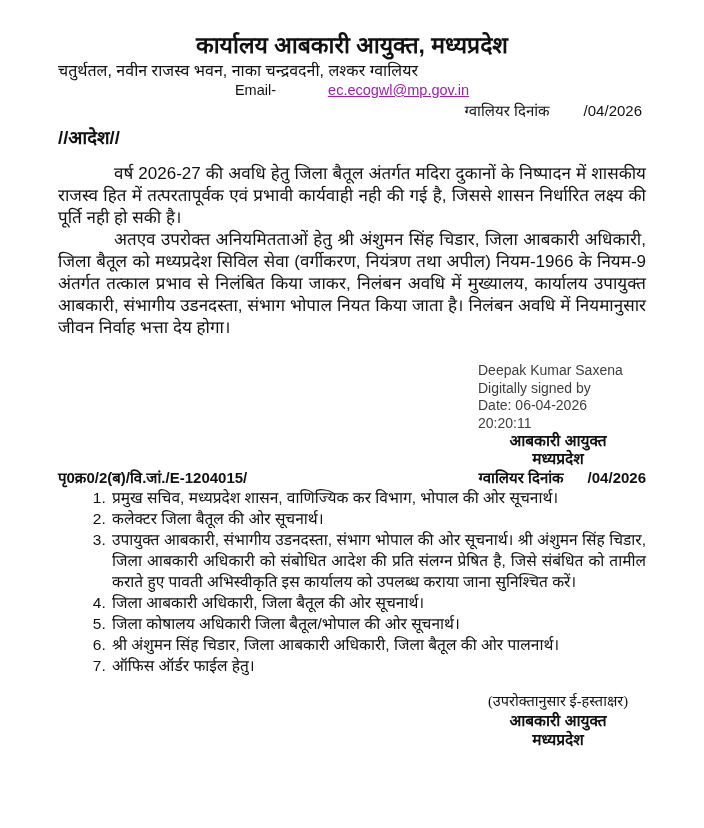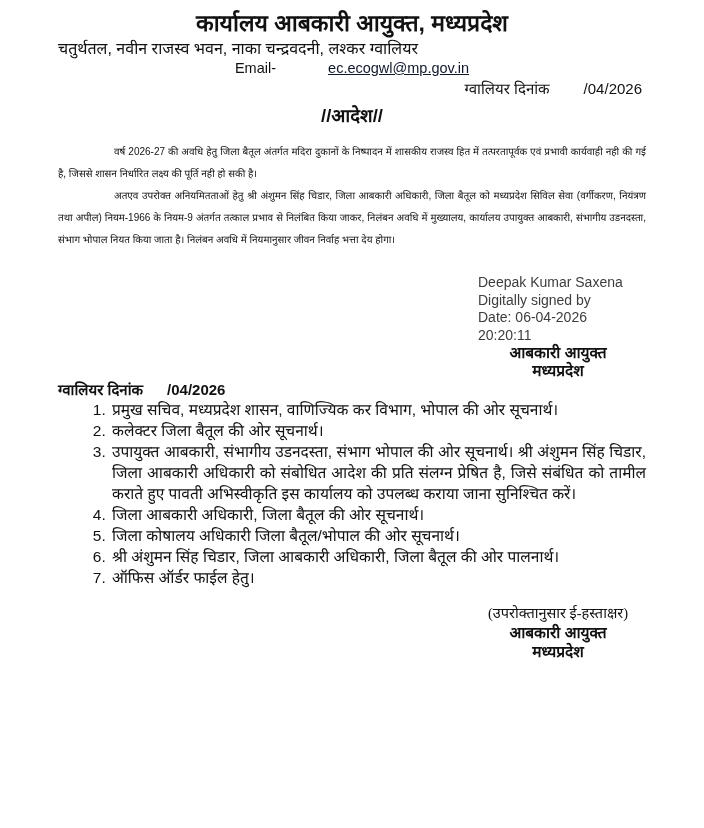--- a/index.html
+++ b/index.html
@@ -7,59 +7,58 @@
     position:relative;
     width:704px;height:828px;
     background:#ffffff;
     color:#111111;
     font-family:"Liberation Sans","DejaVu Sans",sans-serif;
     overflow:hidden;
     box-sizing:border-box;
   }
   .content{padding:0 58px;box-sizing:border-box;}
   .title{
-    margin-top:8px;
+    margin-top:30px;
     text-align:center;
     font-weight:bold;
     font-size:23px;
     line-height:30px;
   }
   .address{
     text-align:left;
     font-size:16px;
     line-height:21px;
   }
   .email-line{
     text-align:center;
     font-size:14.5px;
     line-height:18px;
   }
   .email-link{
-    color:#0f172a;
+    color:#a21caf;
     text-decoration:underline;
     cursor:pointer;
     margin-left:48px;
   }
   .dateline{
     margin-top:3px;
     text-align:right;
     font-size:15px;
     line-height:17px;
     padding-right:4px;
   }
   .date-gap{display:inline-block;width:34px;}
   .order-heading{
     margin-top:8px;
-    text-align:center;
     font-weight:bold;
     font-size:18.5px;
     line-height:21px;
   }
   .para{
-    font-size:10px;
+    font-size:17px;
     line-height:22px;
     text-align:justify;
     text-indent:56px;
     margin:0;
   }
   .para-first{margin-top:15px;}
   .sig-block{margin-top:23px;}
   .digital-sign{
     margin-left:420px;
     color:#3d3d3d;
@@ -142,20 +141,21 @@
         <div>Date: 06-04-2026</div>
         <div>20:20:11</div>
       </div>
       <div class="sig-designation">
         <div>आबकारी आयुक्त</div>
         <div>मध्यप्रदेश</div>
       </div>
     </div>
 
     <div class="ref-row">
+      <span>पृ0क्र0/2(ब)/वि.जां./E-1204015/</span>
       <span class="ref-date">
         <span>ग्वालियर दिनांक</span><span class="date-gap"></span><span>/04/2026</span>
       </span>
     </div>
 
     <ol class="copies">
       <li>प्रमुख सचिव, मध्यप्रदेश शासन, वाणिज्यिक कर विभाग, भोपाल की ओर सूचनार्थ।</li>
       <li>कलेक्टर जिला बैतूल की ओर सूचनार्थ।</li>
       <li>उपायुक्त आबकारी, संभागीय उडनदस्ता, संभाग भोपाल की ओर सूचनार्थ। श्री अंशुमन सिंह चिडार, जिला आबकारी अधिकारी को संबोधित आदेश की प्रति संलग्न प्रेषित है, जिसे संबंधित को तामील कराते हुए पावती अभिस्वीकृति इस कार्यालय को उपलब्ध कराया जाना सुनिश्चित करें।</li>
       <li>जिला आबकारी अधिकारी, जिला बैतूल की ओर सूचनार्थ।</li>

